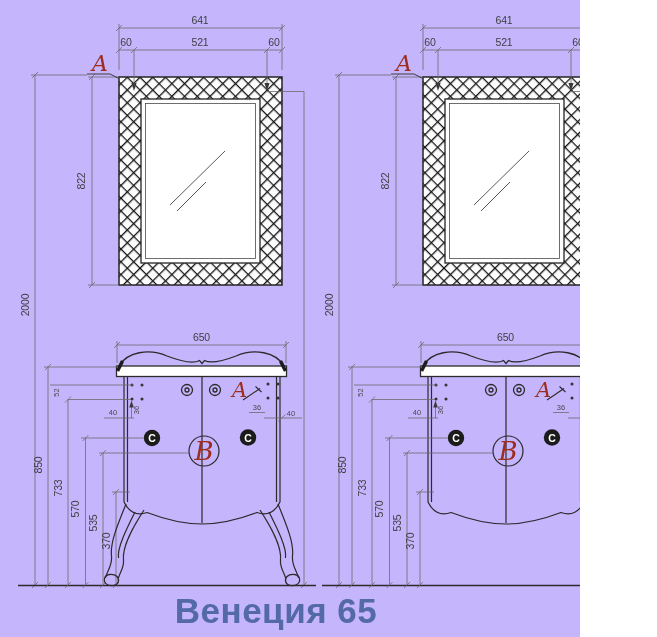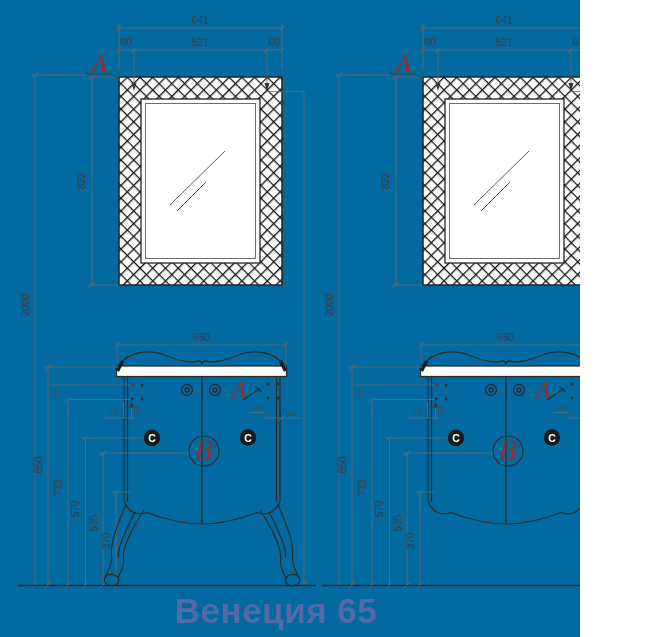--- a/index.html
+++ b/index.html
@@ -1,16 +1,16 @@
 <!DOCTYPE html>
 <html><head>
 <meta charset="utf-8">
 <style>
   html,body{margin:0;padding:0;background:#ffffff;}
-  .stage{position:relative;width:580px;height:637px;background:#0369a1;overflow:hidden;
+  .stage{position:relative;width:580px;height:637px;background:#c4b5fd;overflow:hidden;
          font-family:"Liberation Sans",sans-serif;}
   svg{display:block;}
   text{font-family:"Liberation Sans",sans-serif;}
   .dim{font-size:10.5px;fill:#3f3f3f;letter-spacing:-0.2px;}
   .dim-sm{font-size:7.5px;fill:#4a4a4a;}
   .red-letter{font-family:"DejaVu Serif","Liberation Serif",serif;font-style:italic;fill:#9d2c1e;}
   .a-letter{font-size:21px;}
   .a-letter-big{font-size:22px;}
   .b-letter{font-size:26px;}
   .c-letter{font-size:10.5px;font-weight:bold;fill:#ffffff;}

